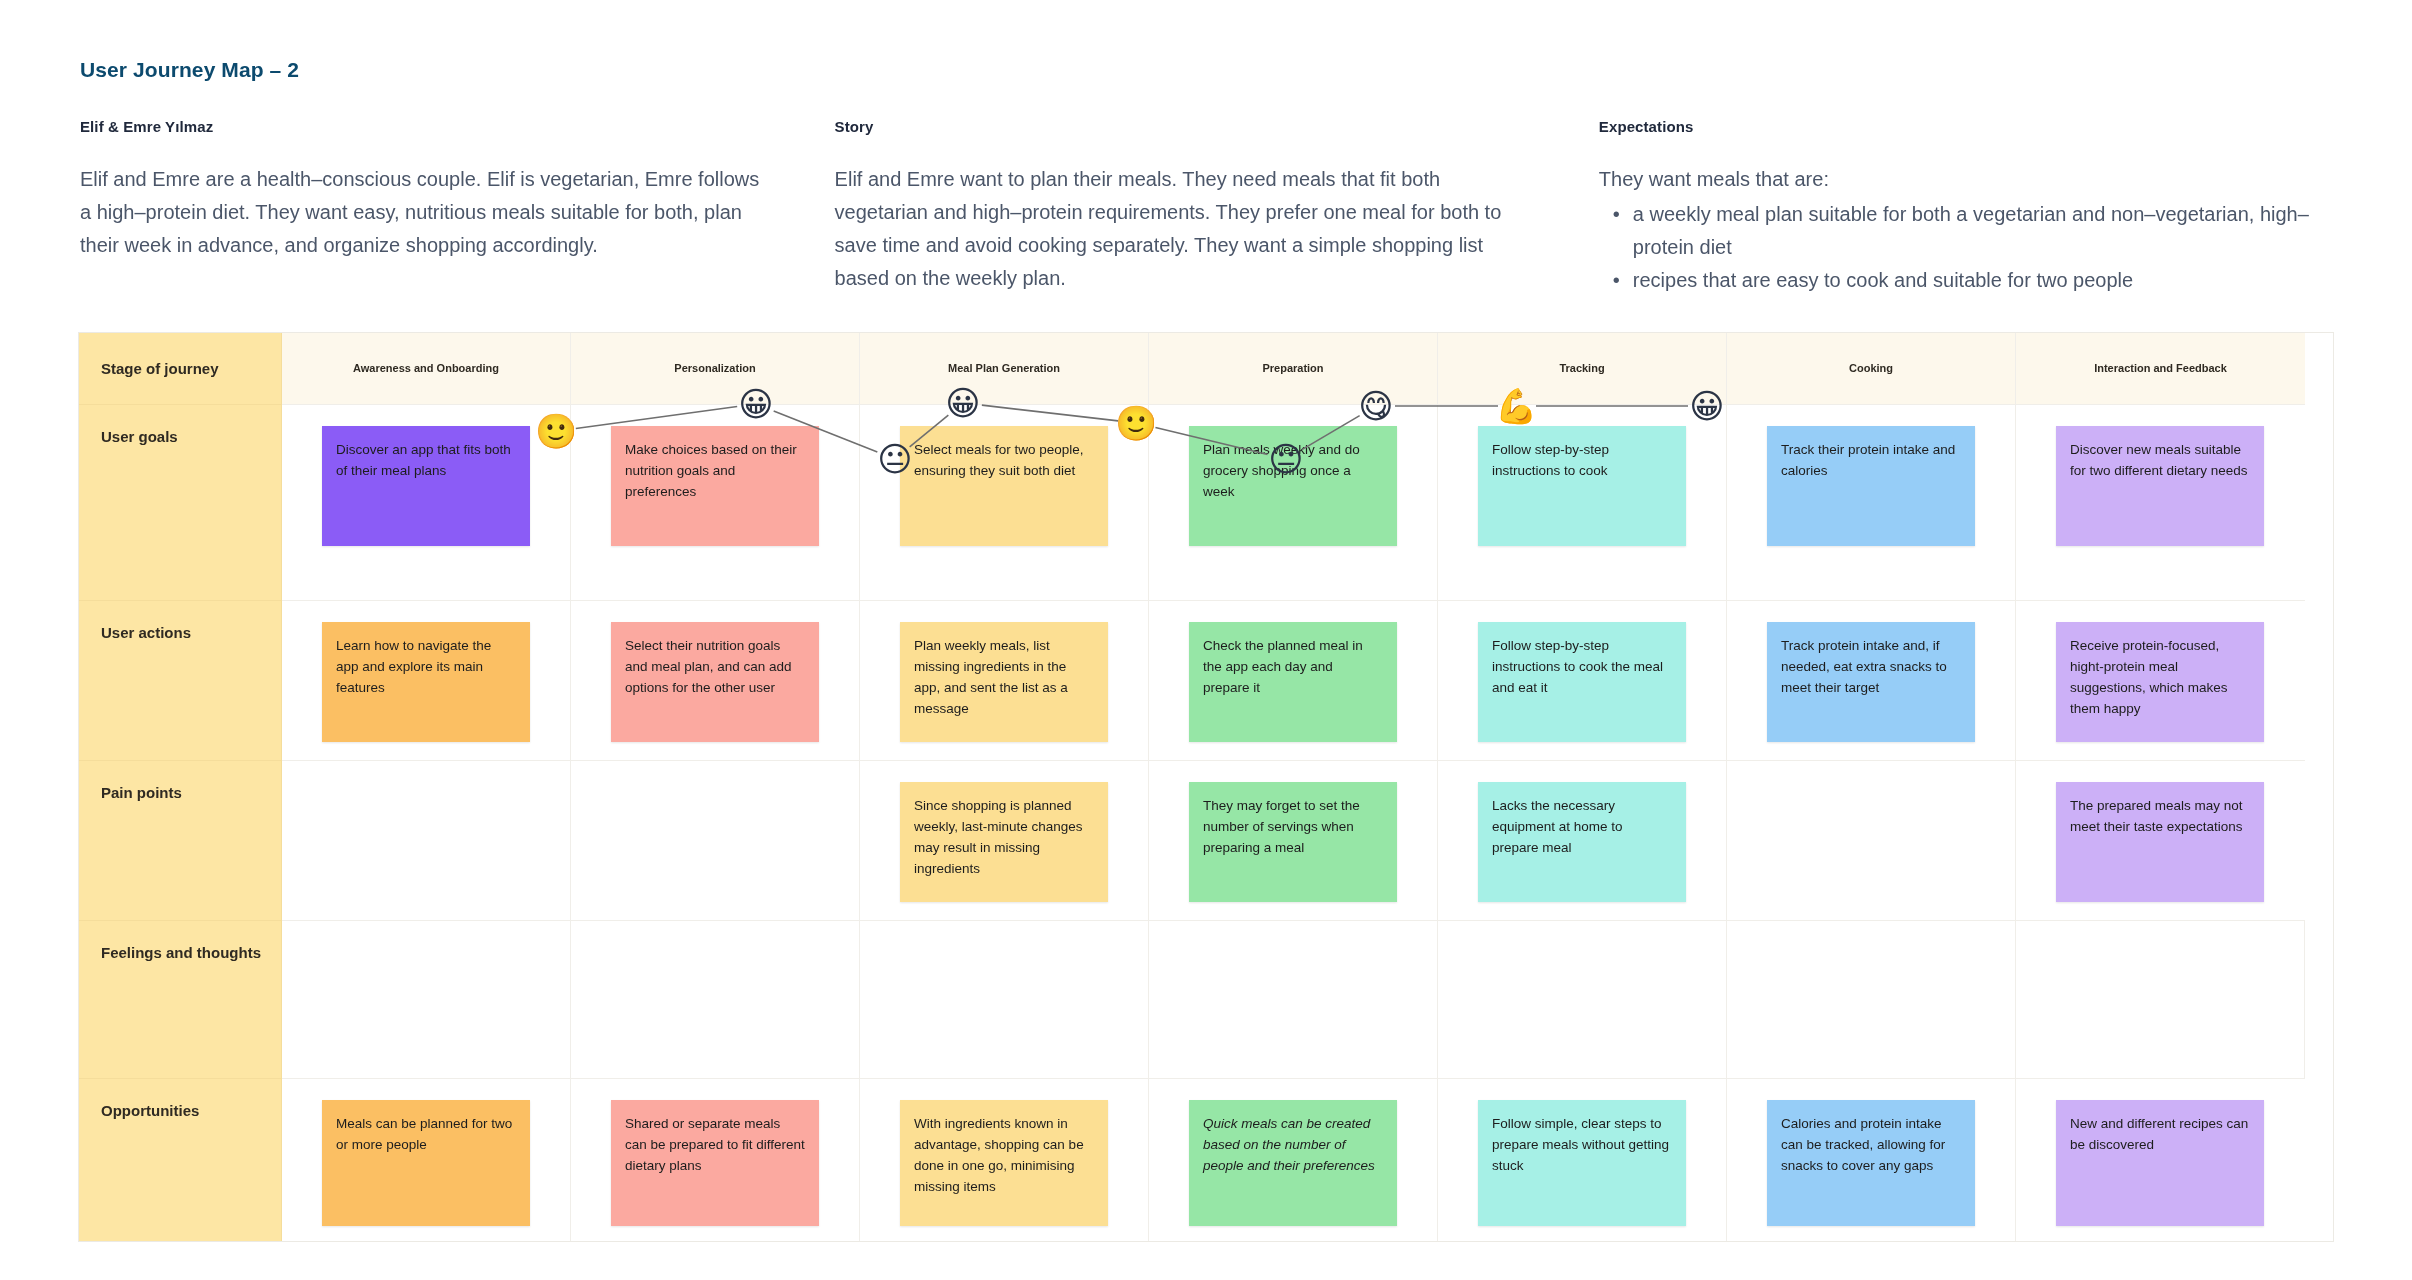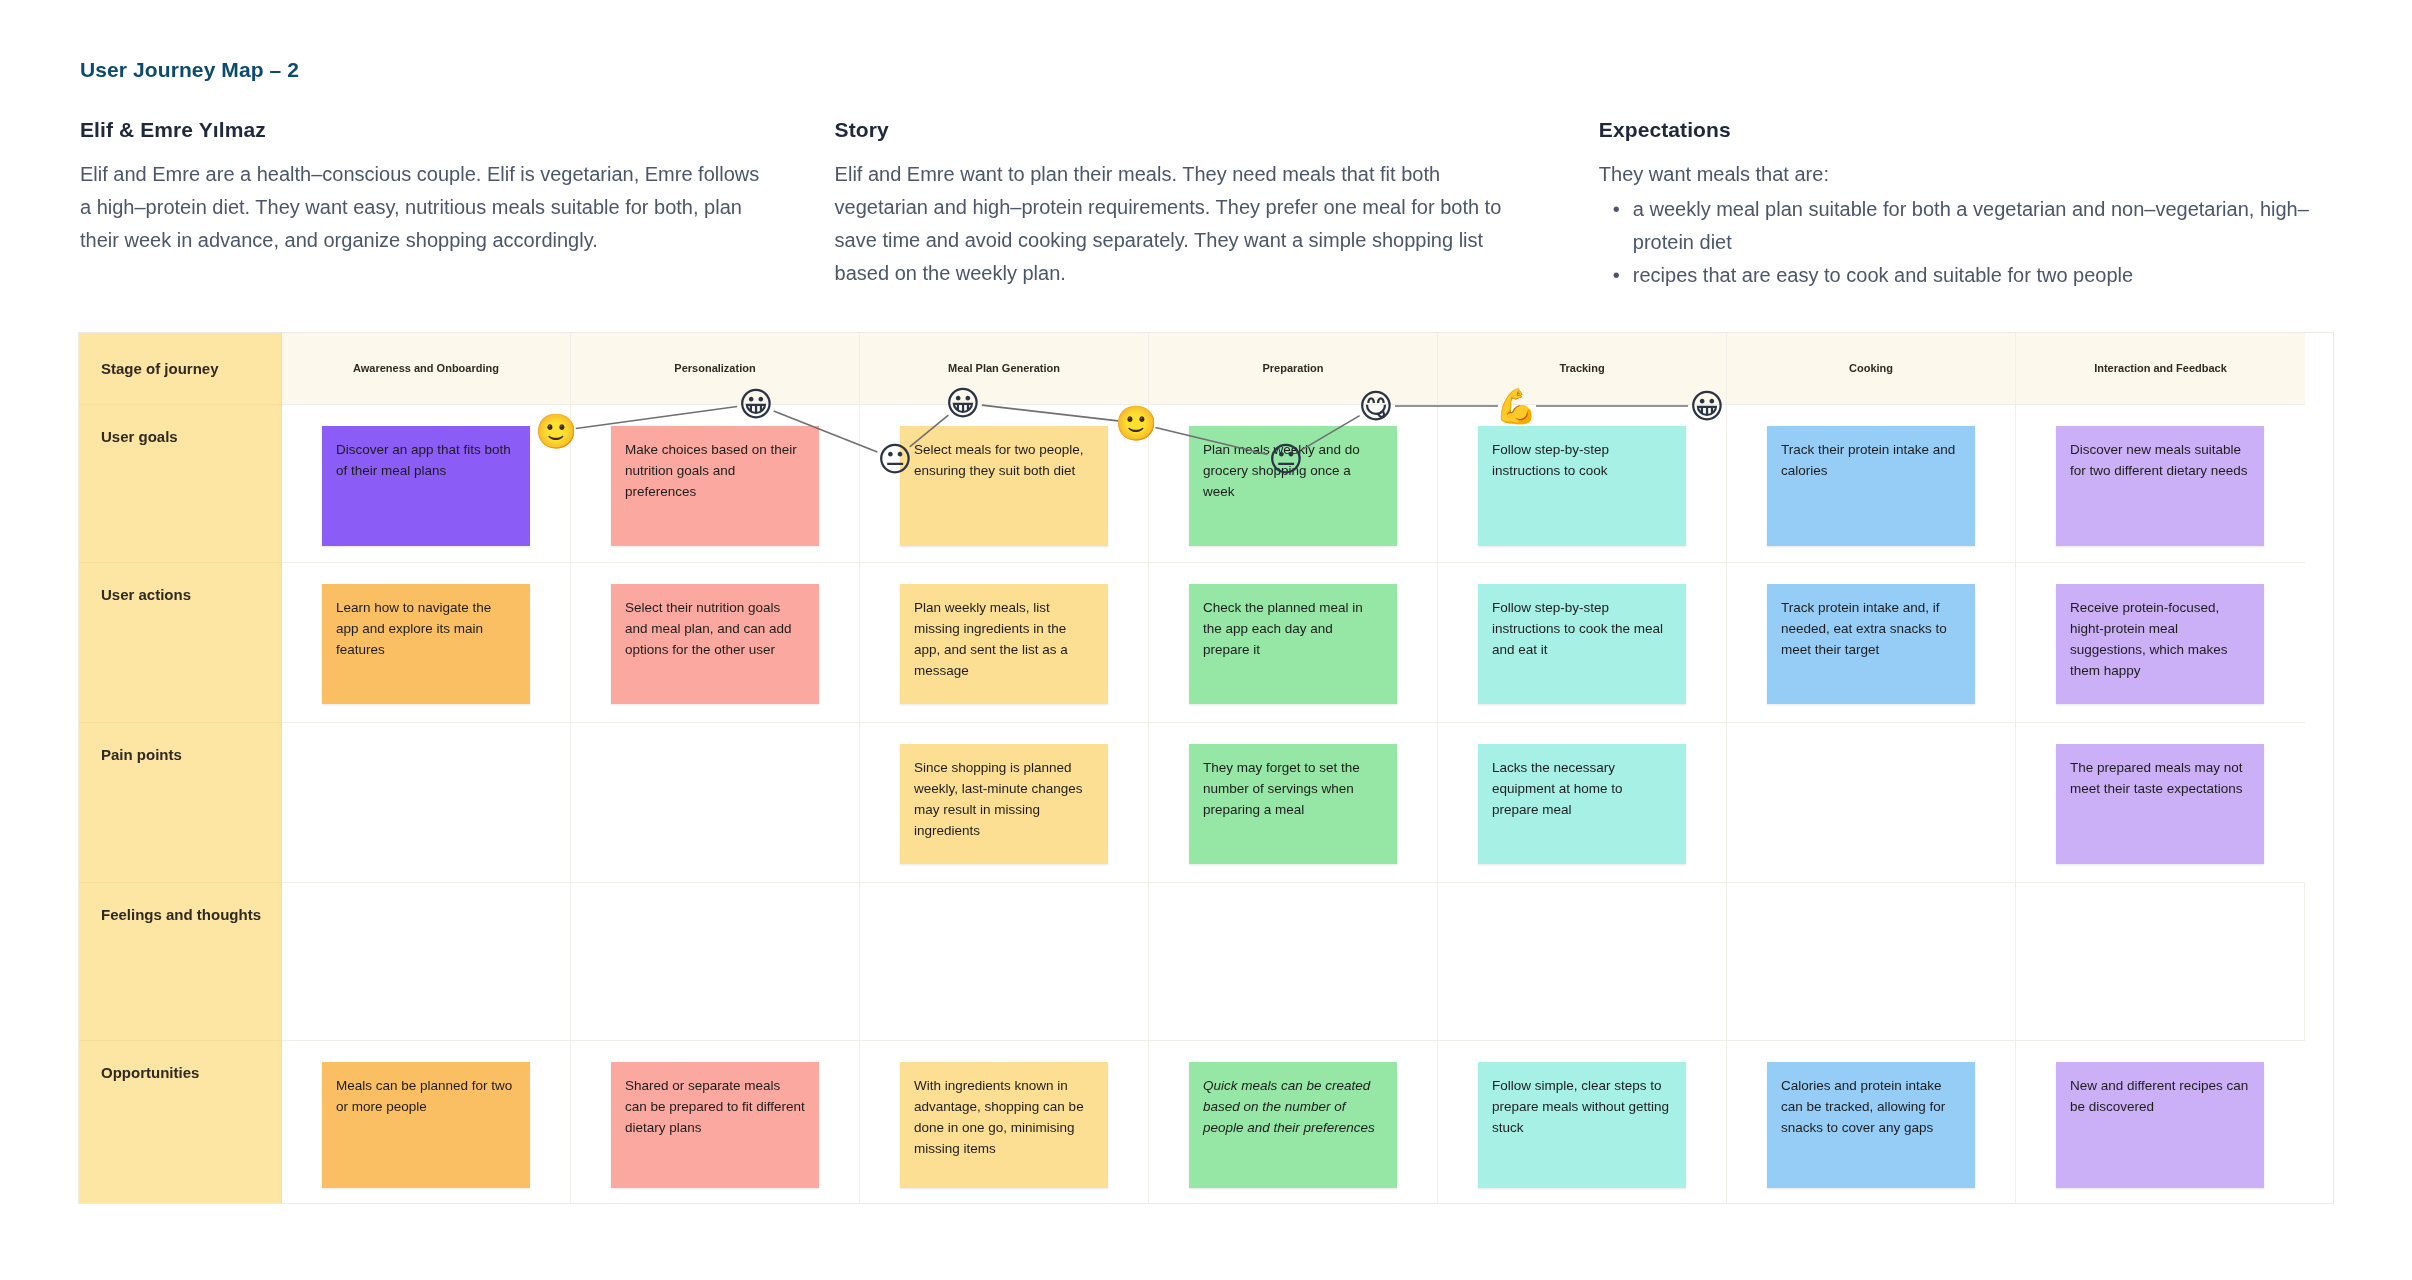--- a/index.html
+++ b/index.html
@@ -28,24 +28,24 @@
     position: absolute;
     left: 80px; top: 118px;
     width: 2252px;
     display: flex;
     gap: 0;
   }
   .intro-col { width: 780px; padding-right: 60px; }
   .intro-col:nth-child(2) { width: 790px; }
   .intro-col:nth-child(3) { width: 760px; padding-right: 0; }
   .intro-h {
-    font-size: 21px;
+    font-size: 15px;
     font-weight: 700;
     color: #20293c;
-    margin-bottom: 16px;
+    margin-bottom: 28px;
     letter-spacing: .1px;
   }
   .intro-p {
     font-size: 20px;
     line-height: 33px;
     color: #4b5669;
     font-weight: 400;
   }
   .intro-list { list-style: none; margin-top: 2px; }
   .intro-list li {
@@ -108,21 +108,21 @@
   .row-head .label-cell { border-bottom: 1px solid #f5dd9b; }
   .head-txt {
     font-size: 11px;
     font-weight: 700;
     color: #2f2a22;
     text-align: center;
     line-height: 19px;
   }
 
   
-  .row-goals   { height: 158px; }
+  .row-goals   { height: 196px; }
   .row-actions { height: 160px; }
   .row-pains   { height: 160px; }
   .row-feel    { height: 158px; }
   .row-opps    { height: 162px; }
 
   .row-goals .cell, .row-actions .cell, .row-pains .cell,
   .row-feel .cell, .row-opps .cell { border-bottom: 1px solid #f0eee9; }
   .row-opps .cell { border-bottom: none; }
   .row-goals .label-cell, .row-actions .label-cell, .row-pains .label-cell,
   .row-feel .label-cell, .row-opps .label-cell { border-bottom: 1px solid #f5dd9b; }

